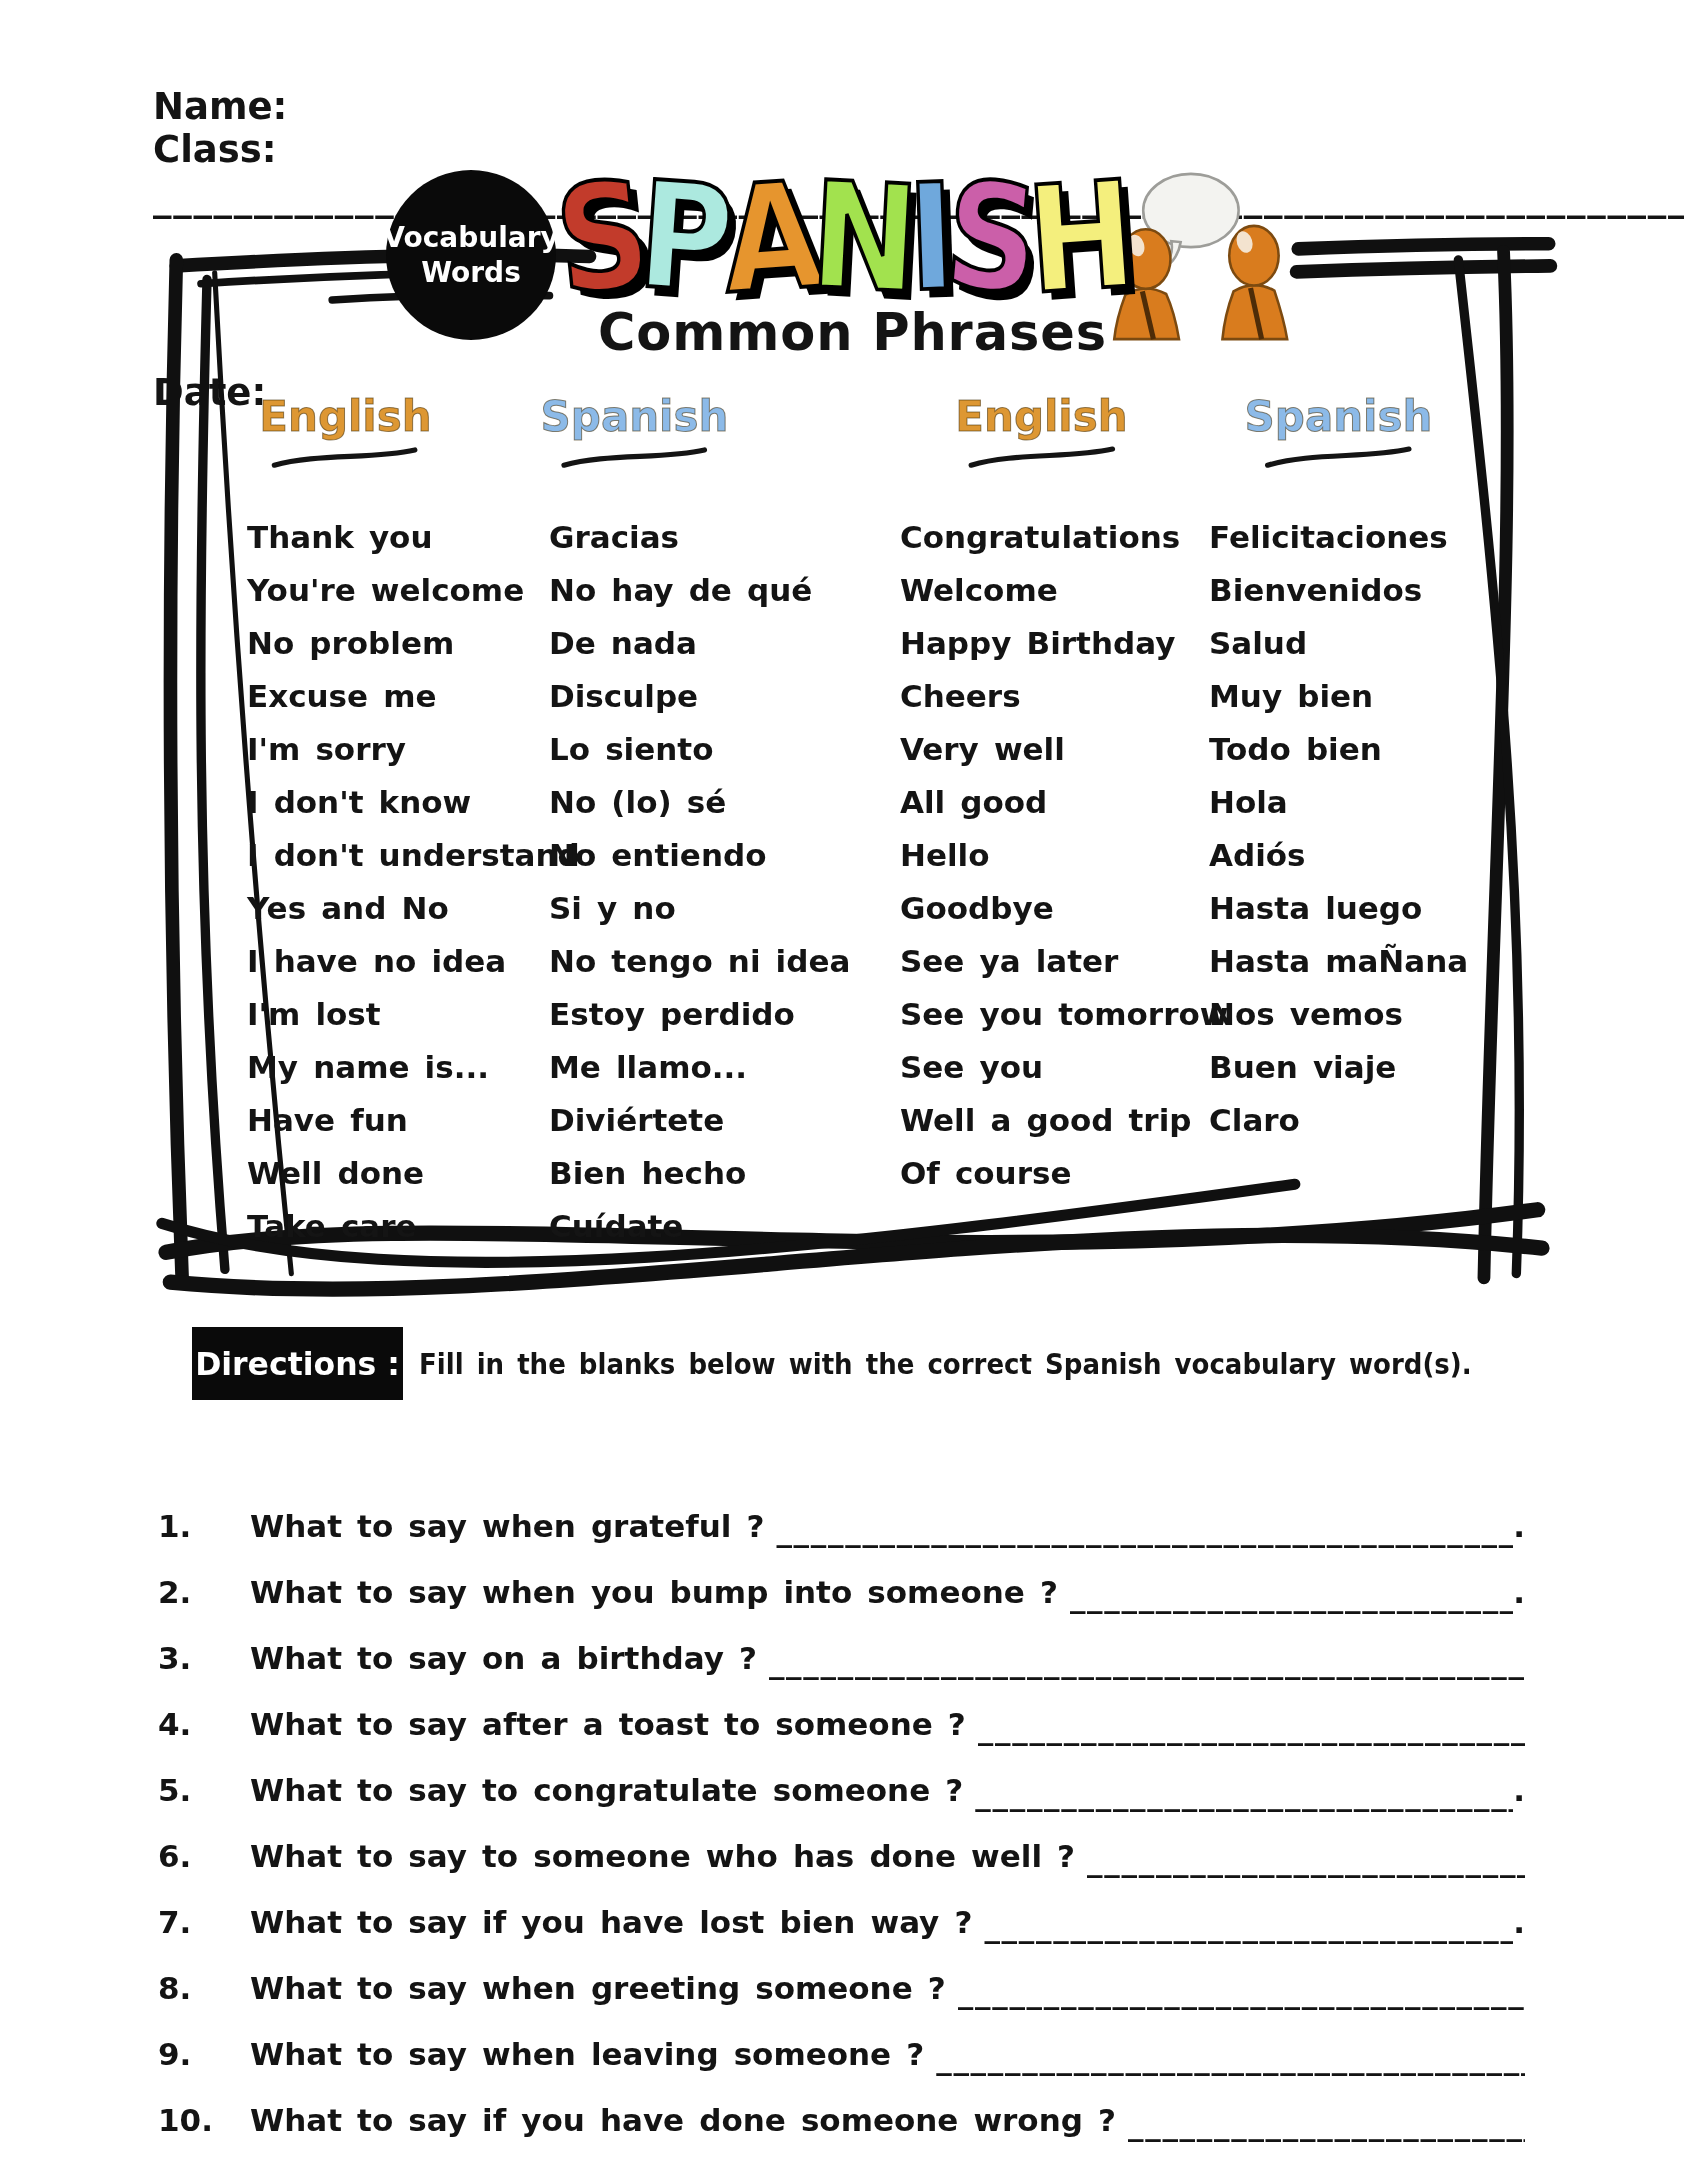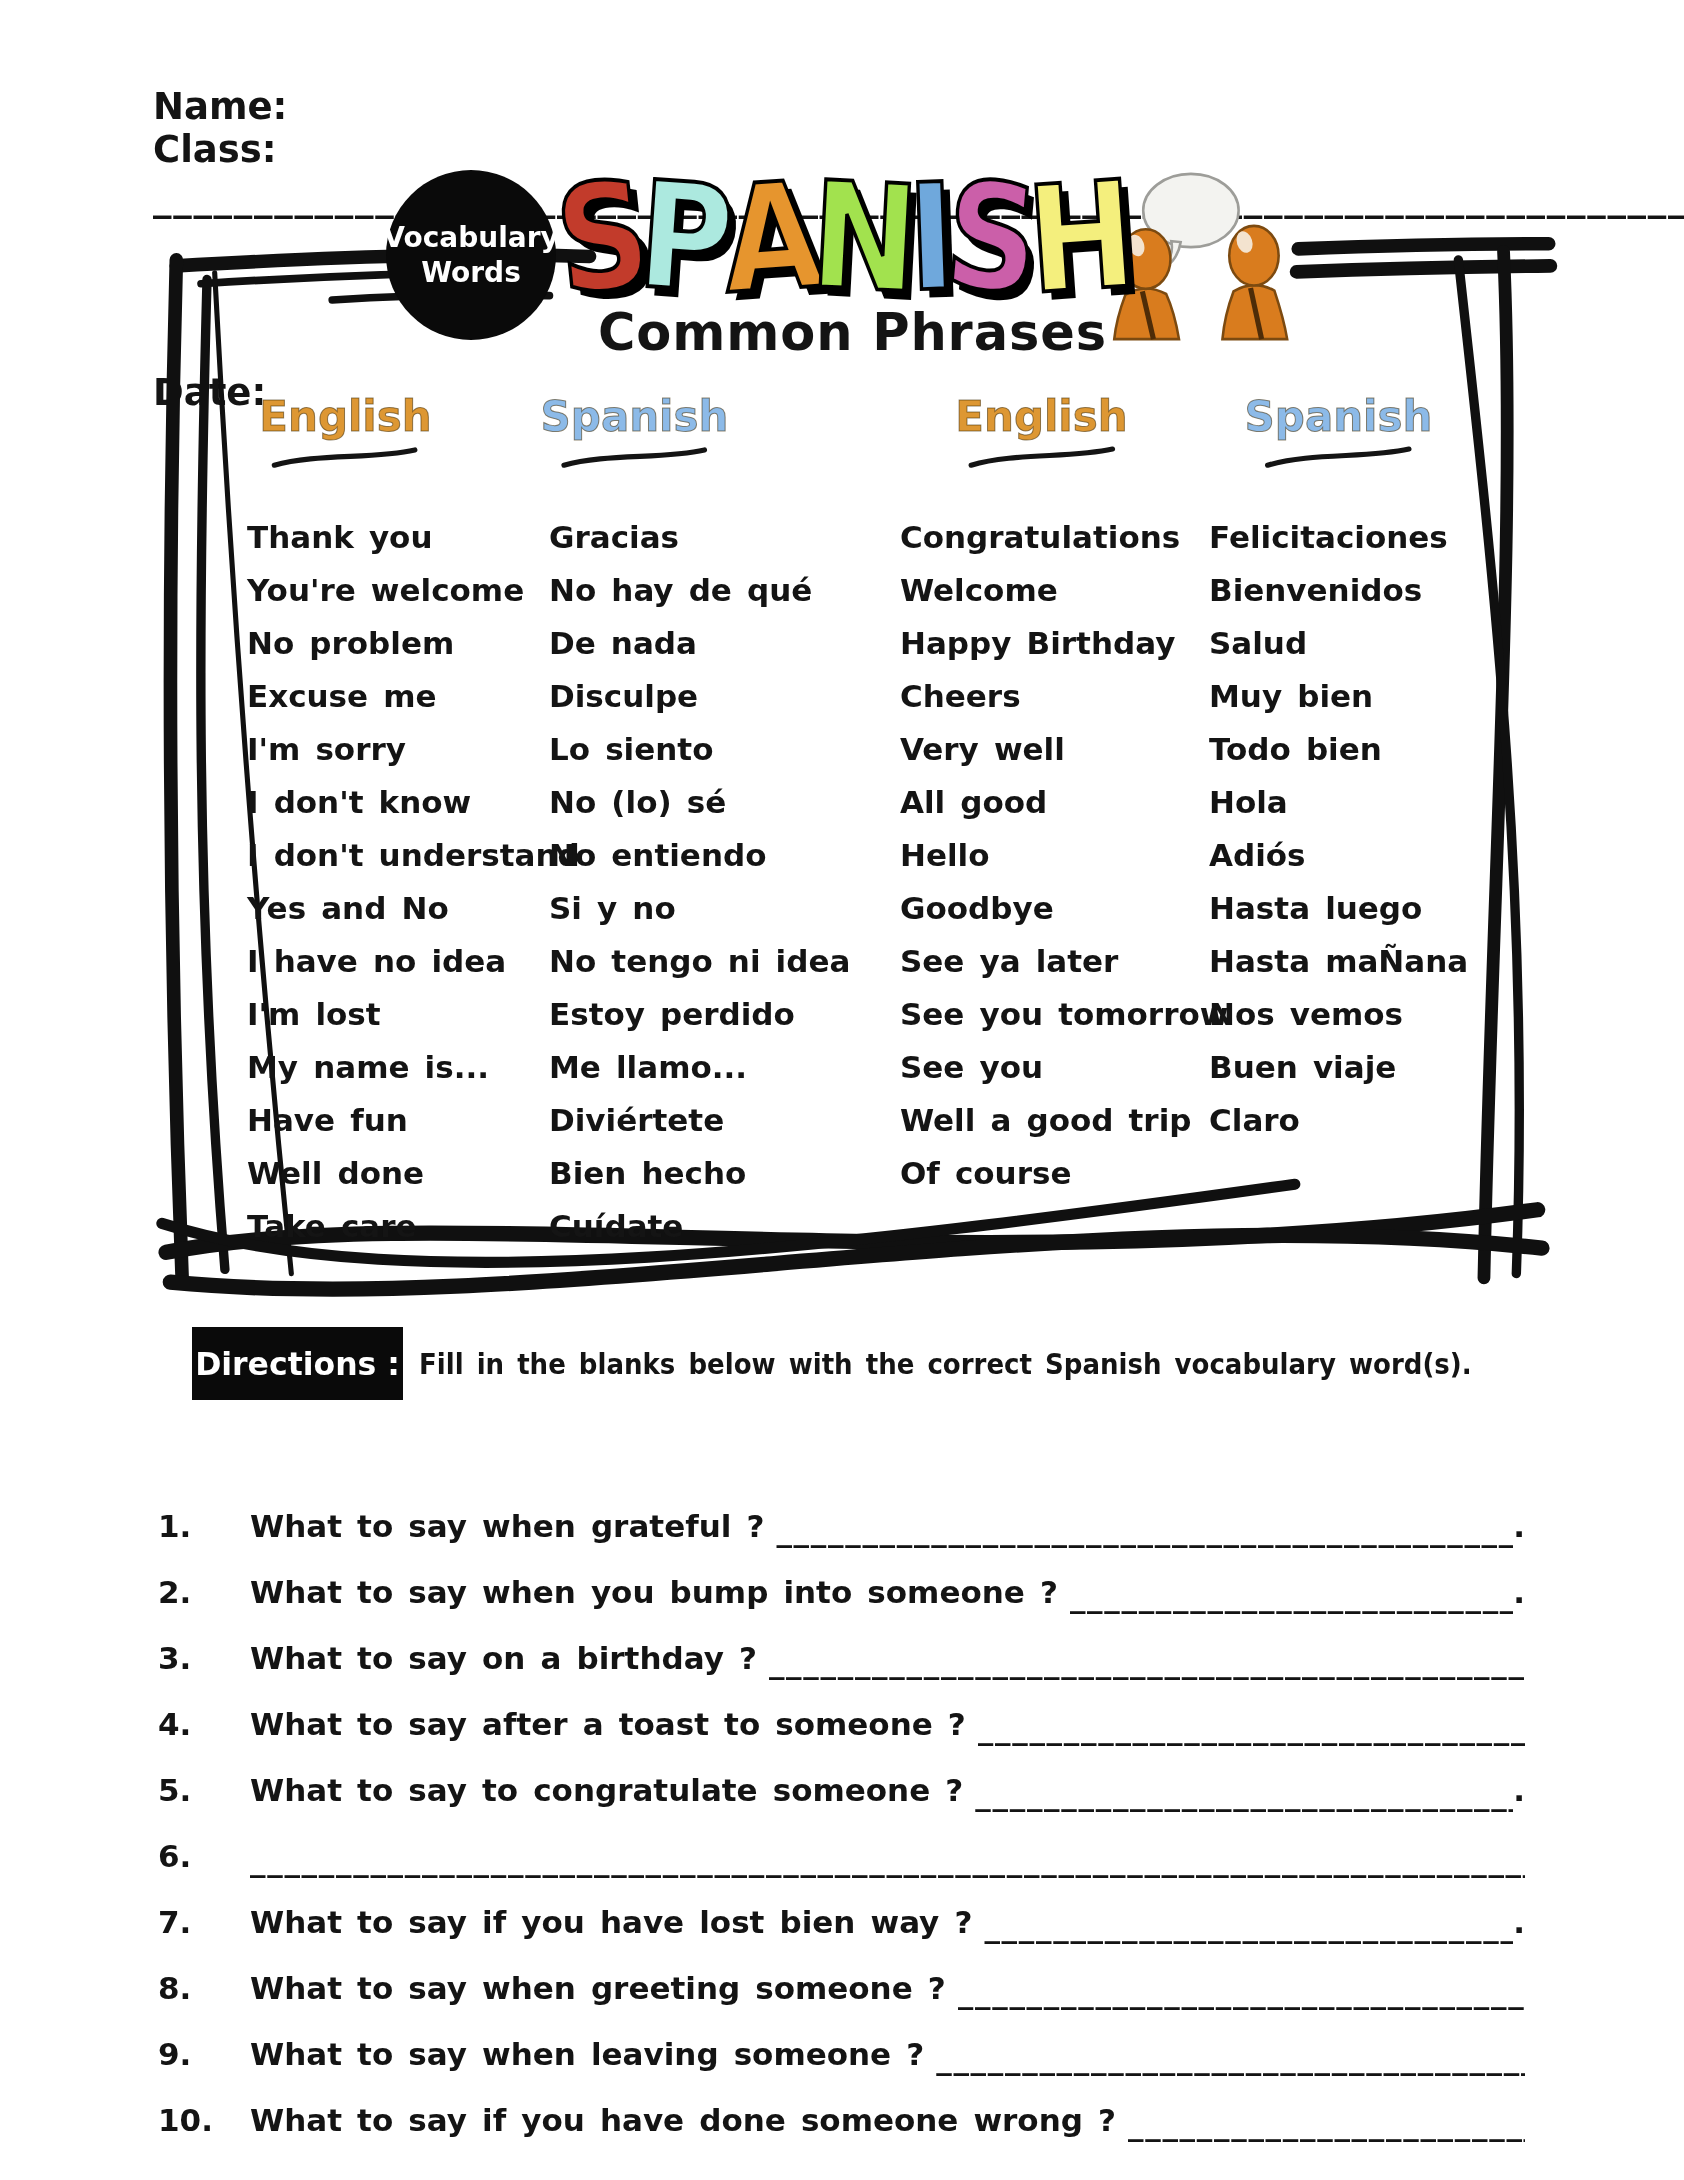--- a/index.html
+++ b/index.html
@@ -242,20 +242,21 @@
         <span class="q-blank blank">______________________________________________________________________________</span>
       </div>
       <div class="q-row">
         <span class="q-num">5.</span>
         <span class="q-text">What to say to congratulate someone ?</span>
         <span class="q-blank blank">______________________________________________________________________________</span>
         <span class="q-suffix">.</span>
       </div>
       <div class="q-row">
         <span class="q-num">6.</span>
+        <span class="q-text">What to say to someone who has done well ?</span>
         <span class="q-blank blank">______________________________________________________________________________</span>
       </div>
       <div class="q-row">
         <span class="q-num">7.</span>
         <span class="q-text">What to say if you have lost bien way ?</span>
         <span class="q-blank blank">______________________________________________________________________________</span>
         <span class="q-suffix">.</span>
       </div>
       <div class="q-row">
         <span class="q-num">8.</span>

